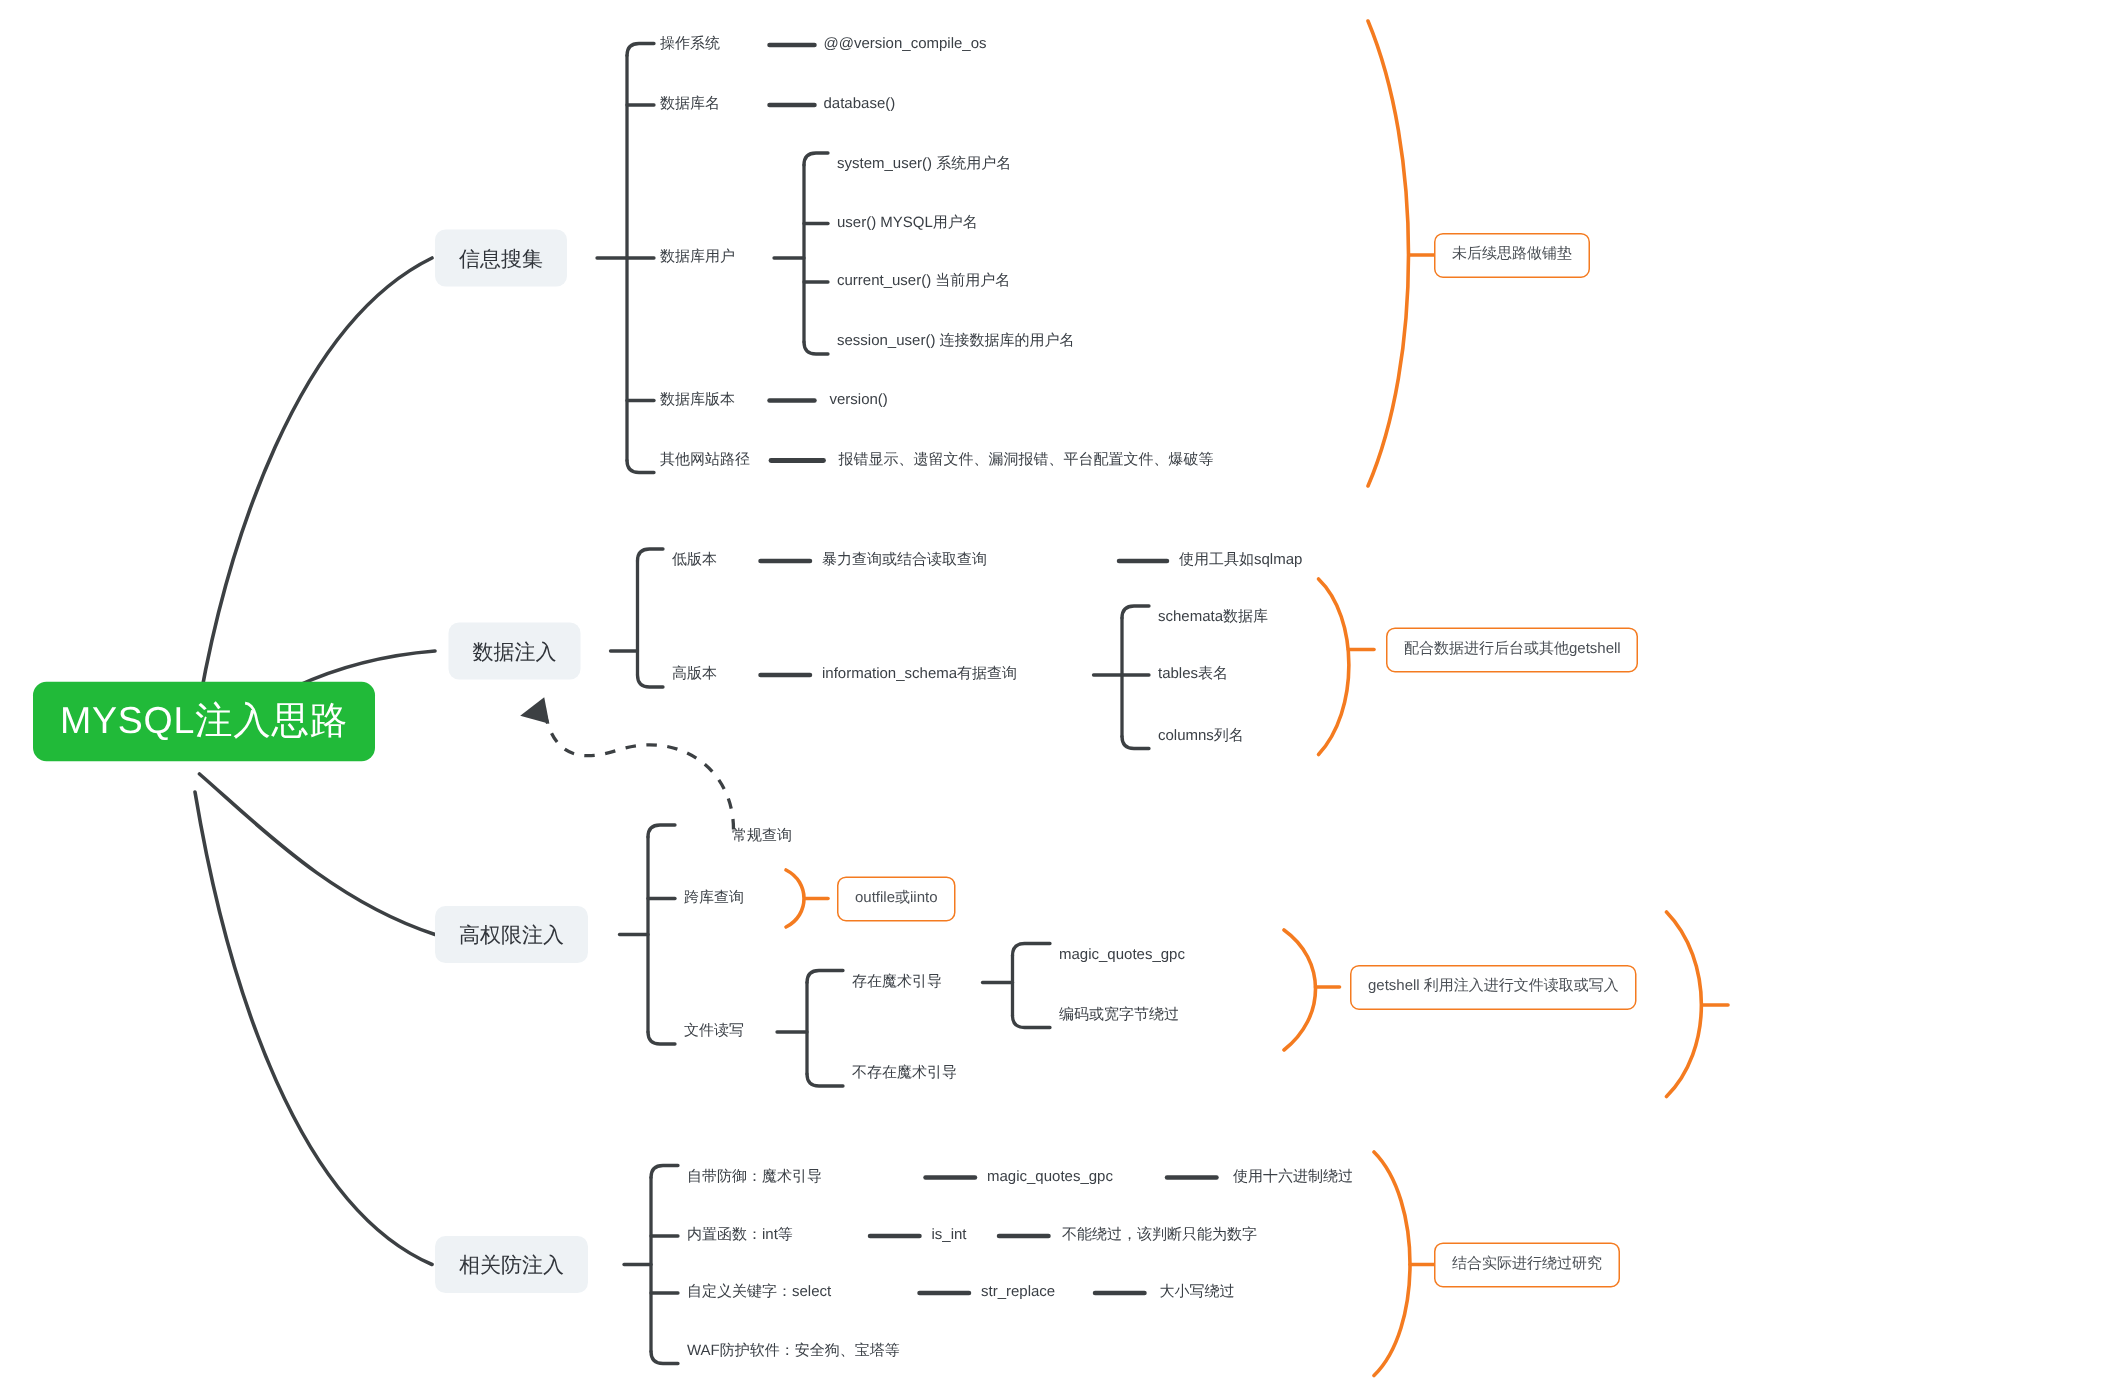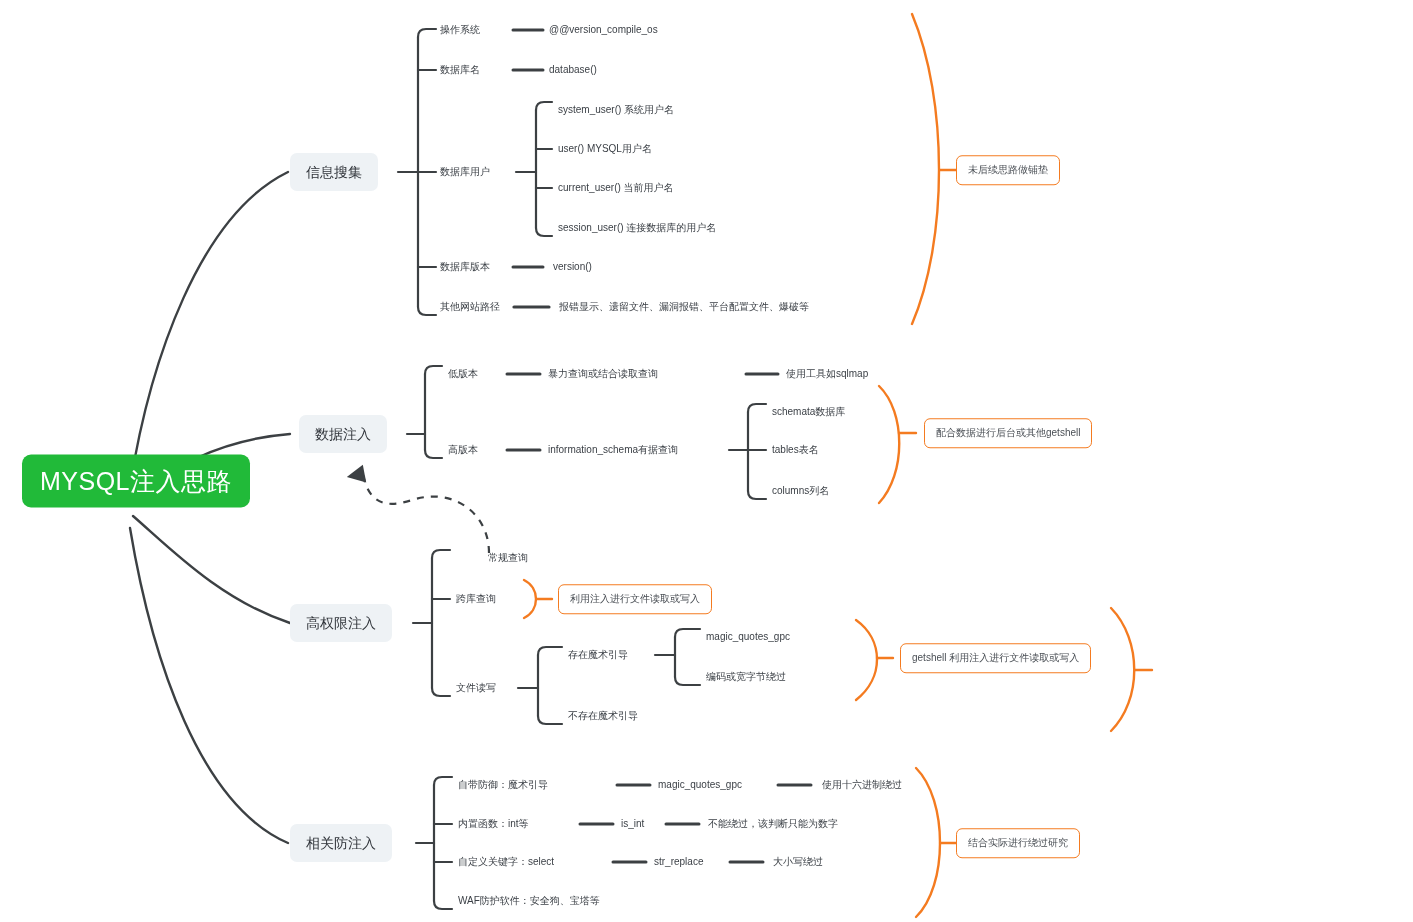--- a/index.html
+++ b/index.html
@@ -192,21 +192,21 @@
   <div class="node txt" style="left:772px;top:450px;transform:translateY(-50%);">tables表名</div>
   <div class="node txt" style="left:772px;top:491px;transform:translateY(-50%);">columns列名</div>
 
   <div class="node callout" style="left:924px;top:433px;transform:translateY(-50%);">配合数据进行后台或其他getshell</div>
 
   <div class="node chip" style="left:290px;top:623px;transform:translateY(-50%);">高权限注入</div>
 
   <div class="node txt" style="left:456px;top:558px;transform:translateY(-50%);margin-left:32px;">常规查询</div>
 
   <div class="node txt" style="left:456px;top:599px;transform:translateY(-50%);">跨库查询</div>
-  <div class="node callout" style="left:558px;top:599px;transform:translateY(-50%);">利用注入进行文件读取或写入</div>
+  <div class="node callout" style="left:558px;top:599px;transform:translateY(-50%);">outfile或iinto</div>
 
   <div class="node txt" style="left:456px;top:688px;transform:translateY(-50%);">文件读写</div>
   <div class="node txt" style="left:568px;top:655px;transform:translateY(-50%);">存在魔术引导</div>
   <div class="node txt" style="left:706px;top:637px;transform:translateY(-50%);">magic_quotes_gpc</div>
   <div class="node txt" style="left:706px;top:677px;transform:translateY(-50%);">编码或宽字节绕过</div>
   <div class="node txt" style="left:568px;top:716px;transform:translateY(-50%);">不存在魔术引导</div>
 
   <div class="node callout" style="left:900px;top:658px;transform:translateY(-50%);">getshell  利用注入进行文件读取或写入</div>
 
 

